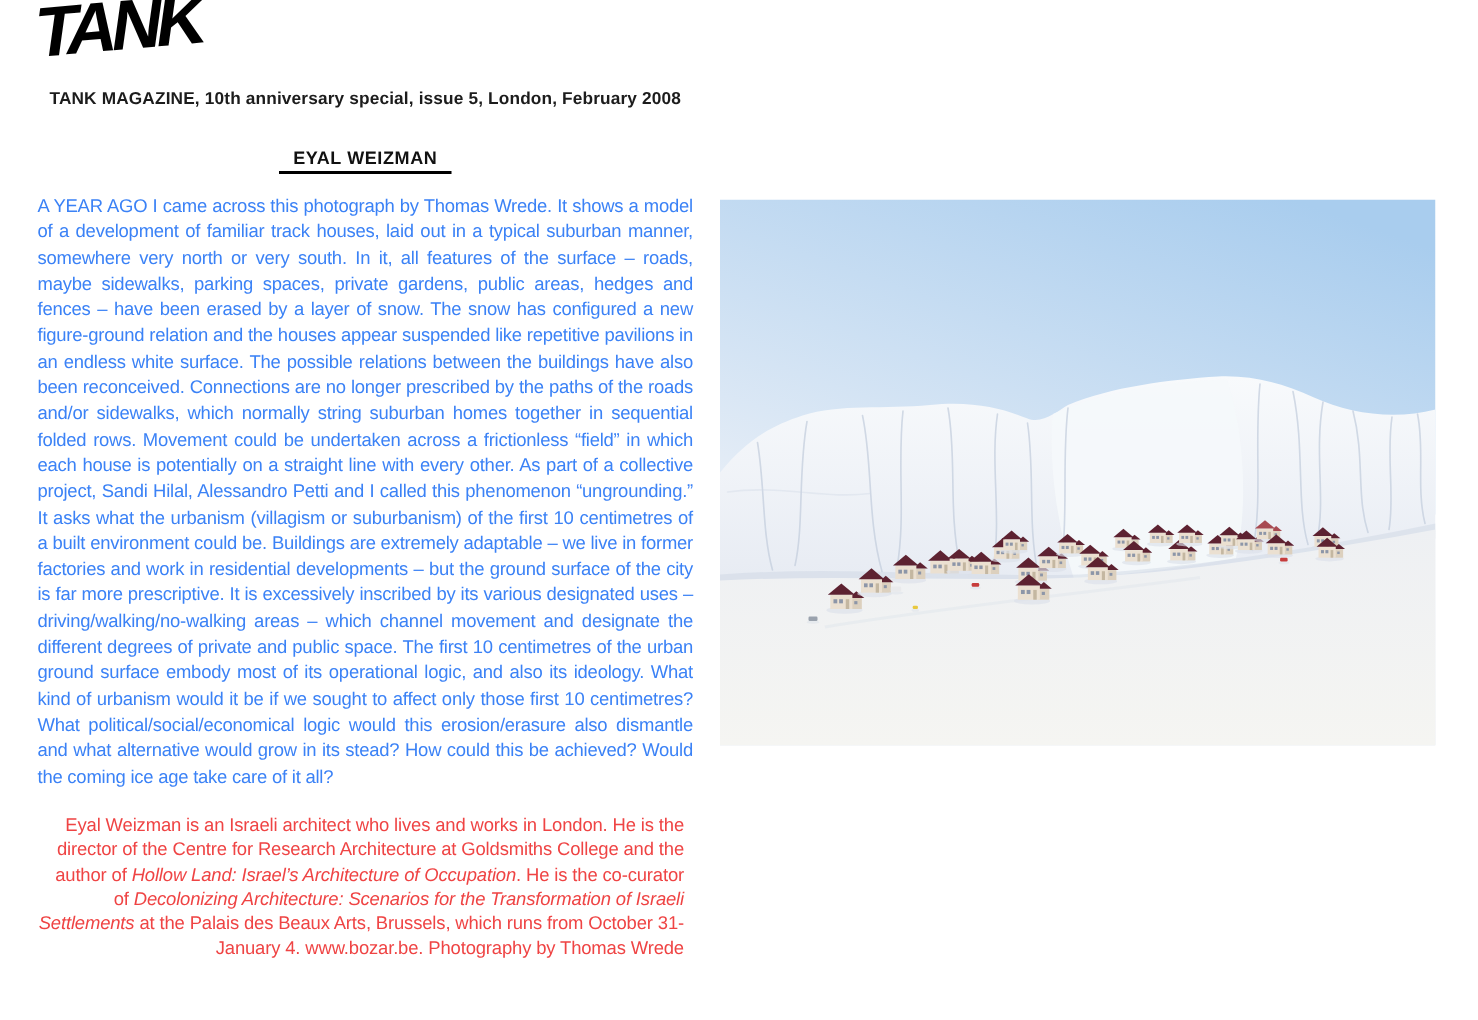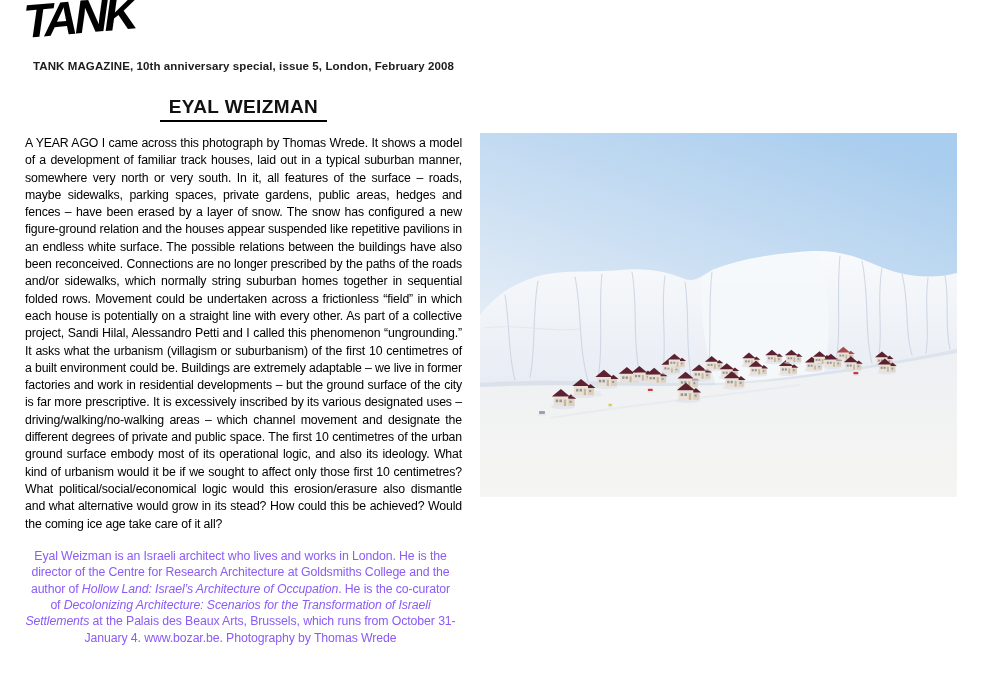--- a/index.html
+++ b/index.html
@@ -22,36 +22,36 @@
     position:absolute;left:33px;top:60px;
     font-weight:bold;font-size:11.5px;color:#1c1c1c;
     letter-spacing:0.1px;white-space:nowrap;
   }
   .article{
     position:absolute;left:25px;top:96px;width:437px;
   }
   .title-wrap{text-align:center;margin:0 0 13px 0;}
   .title{
     display:inline-block;
-    font-weight:bold;font-size:19px;color:#111;
+    font-weight:bold;font-size:12px;color:#111;
     letter-spacing:0.4px;
     border-bottom:2.5px solid #000;
     padding:0 9px 2px 9px;
   }
   .body-text{
     margin:0;
-    font-size:12.3px;line-height:17.3px;color:#000000;
+    font-size:12.3px;line-height:17.3px;color:#3b82f6;
     letter-spacing:-0.15px;
     text-align:justify;
     -webkit-hyphens:none;hyphens:none;
   }
   .bio{
     margin:15px 0 0 0;width:431px;
-    font-size:12.3px;line-height:16.4px;color:#8b5cf6;
-    letter-spacing:-0.1px;text-align:center;
+    font-size:12.3px;line-height:16.4px;color:#ef4444;
+    letter-spacing:-0.1px;text-align:right;
   }
   .bio i{font-style:italic;}
   .photo{
     position:absolute;left:480px;top:133px;width:477px;height:364px;margin:0;
   }
   .photo svg{display:block;width:100%;height:100%;}
 </style>
 </head>
 <body>
 

